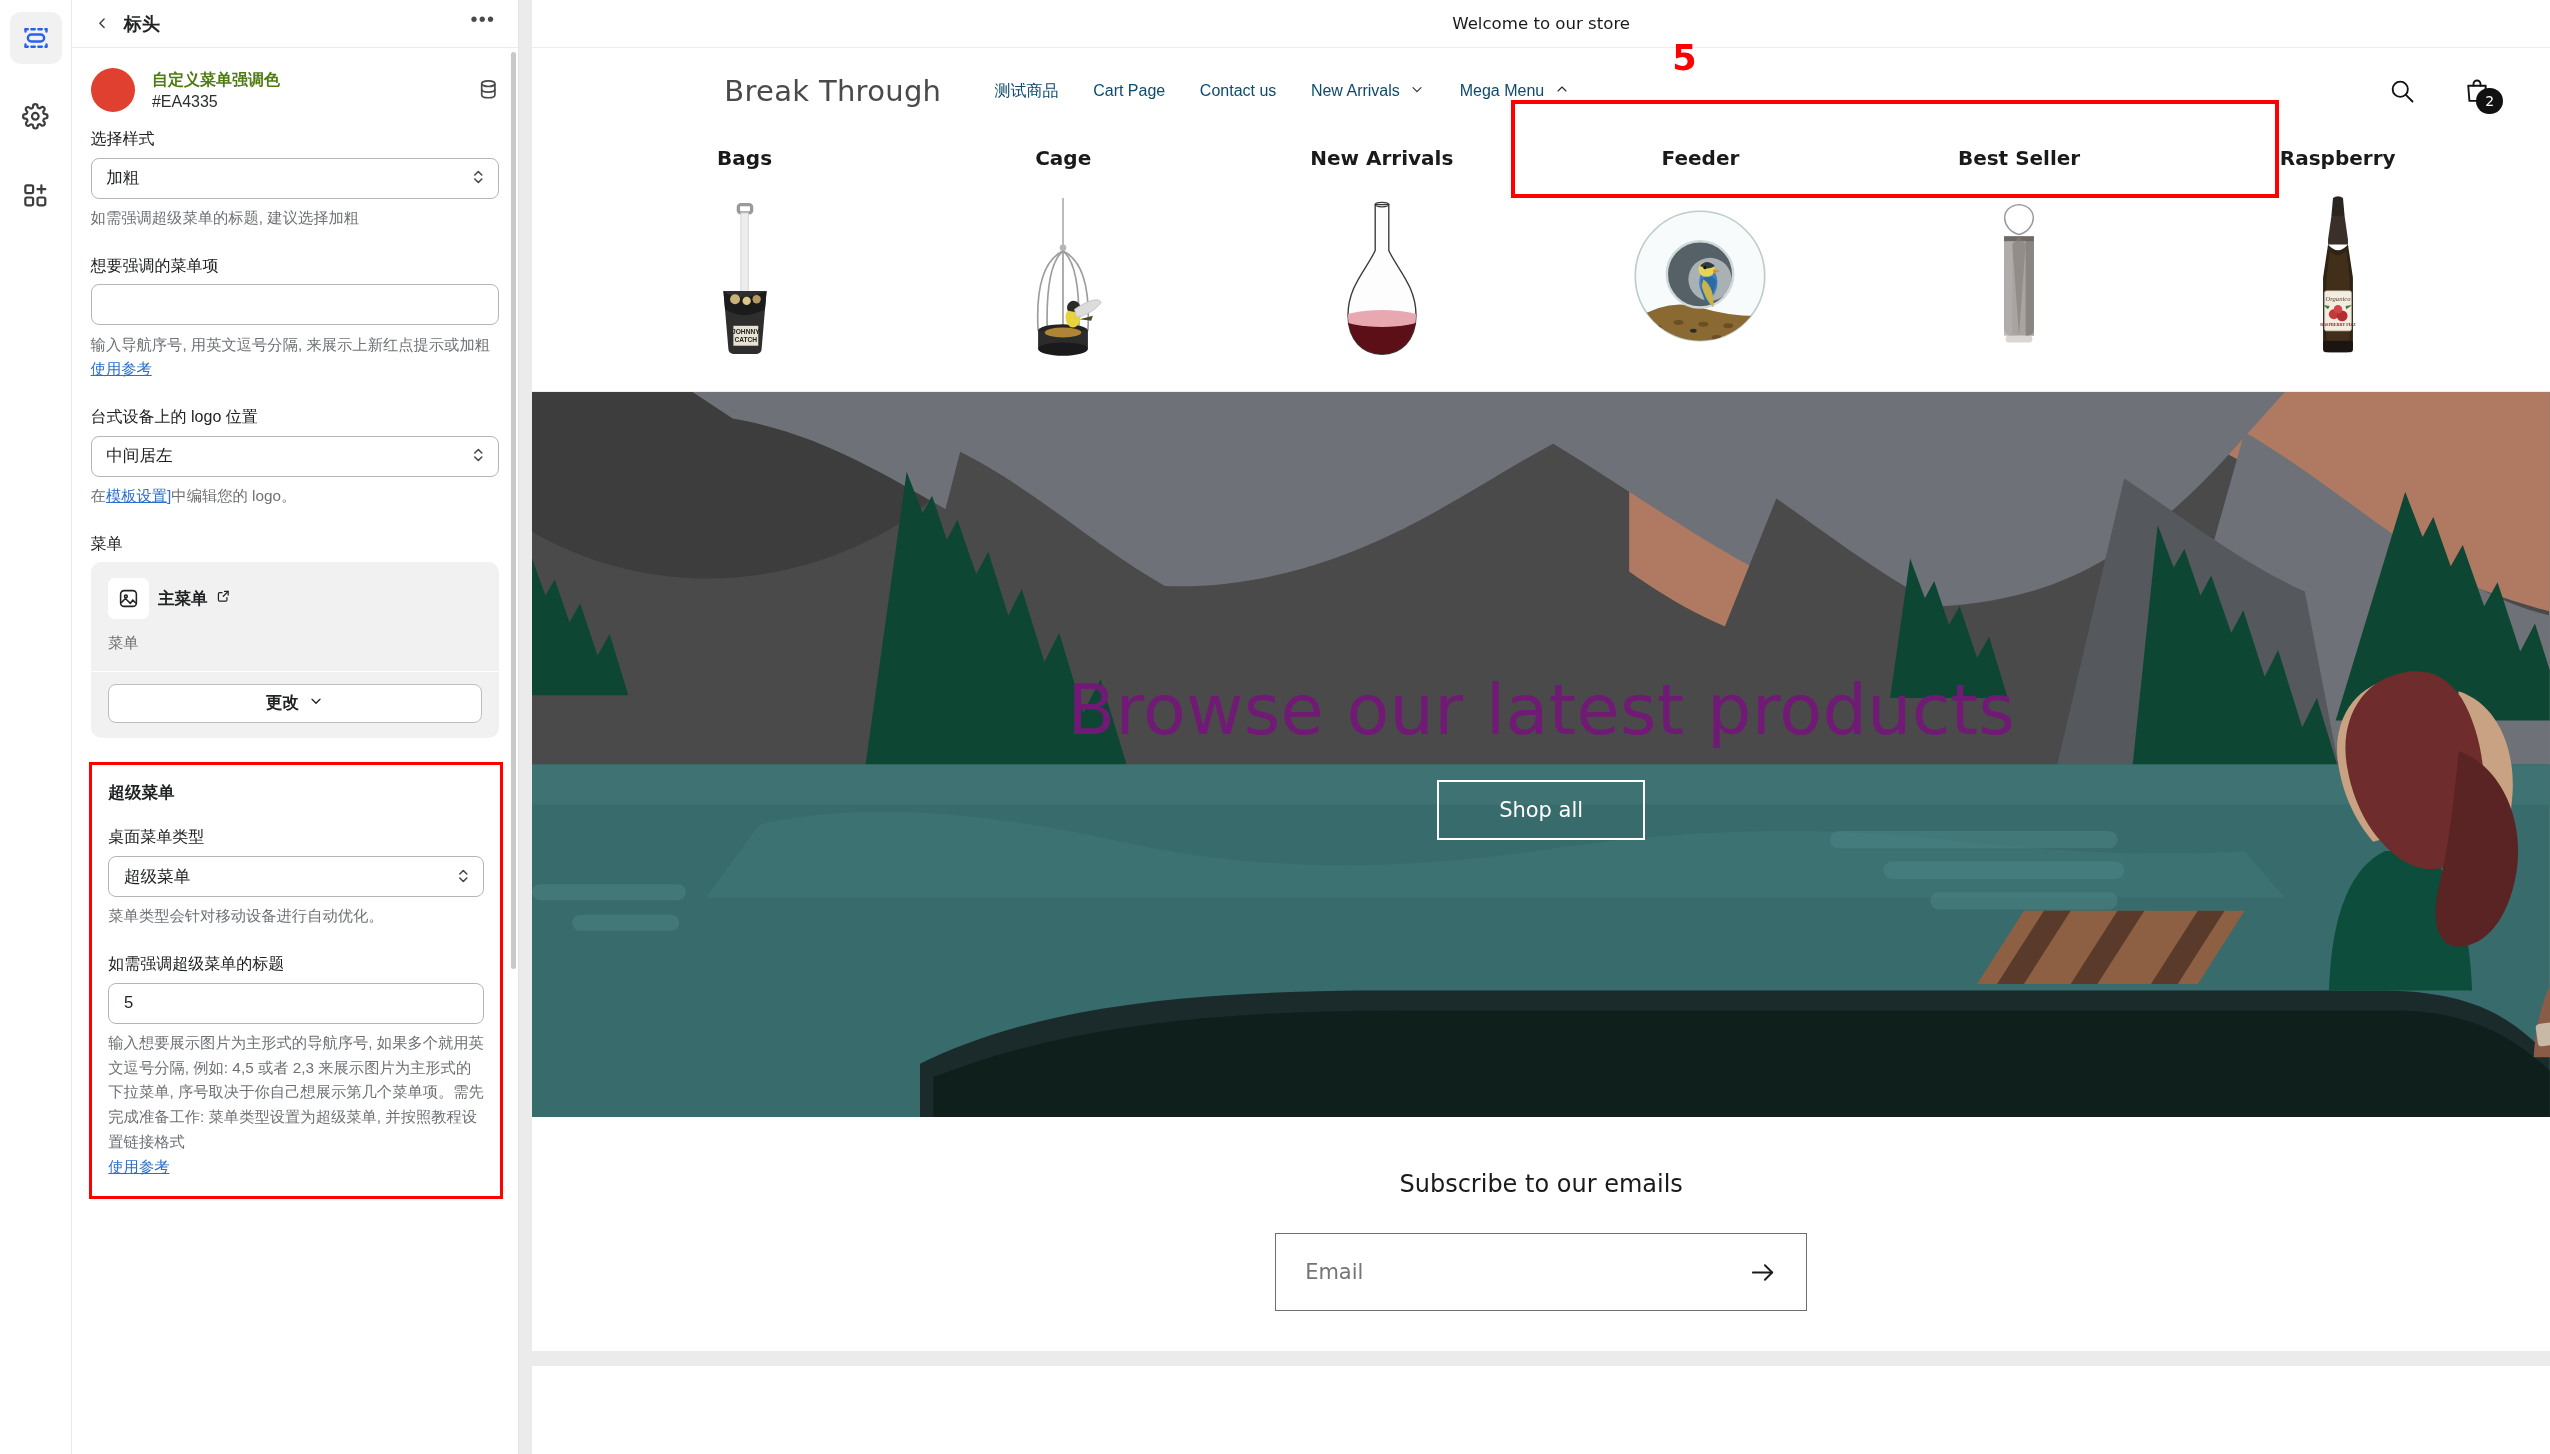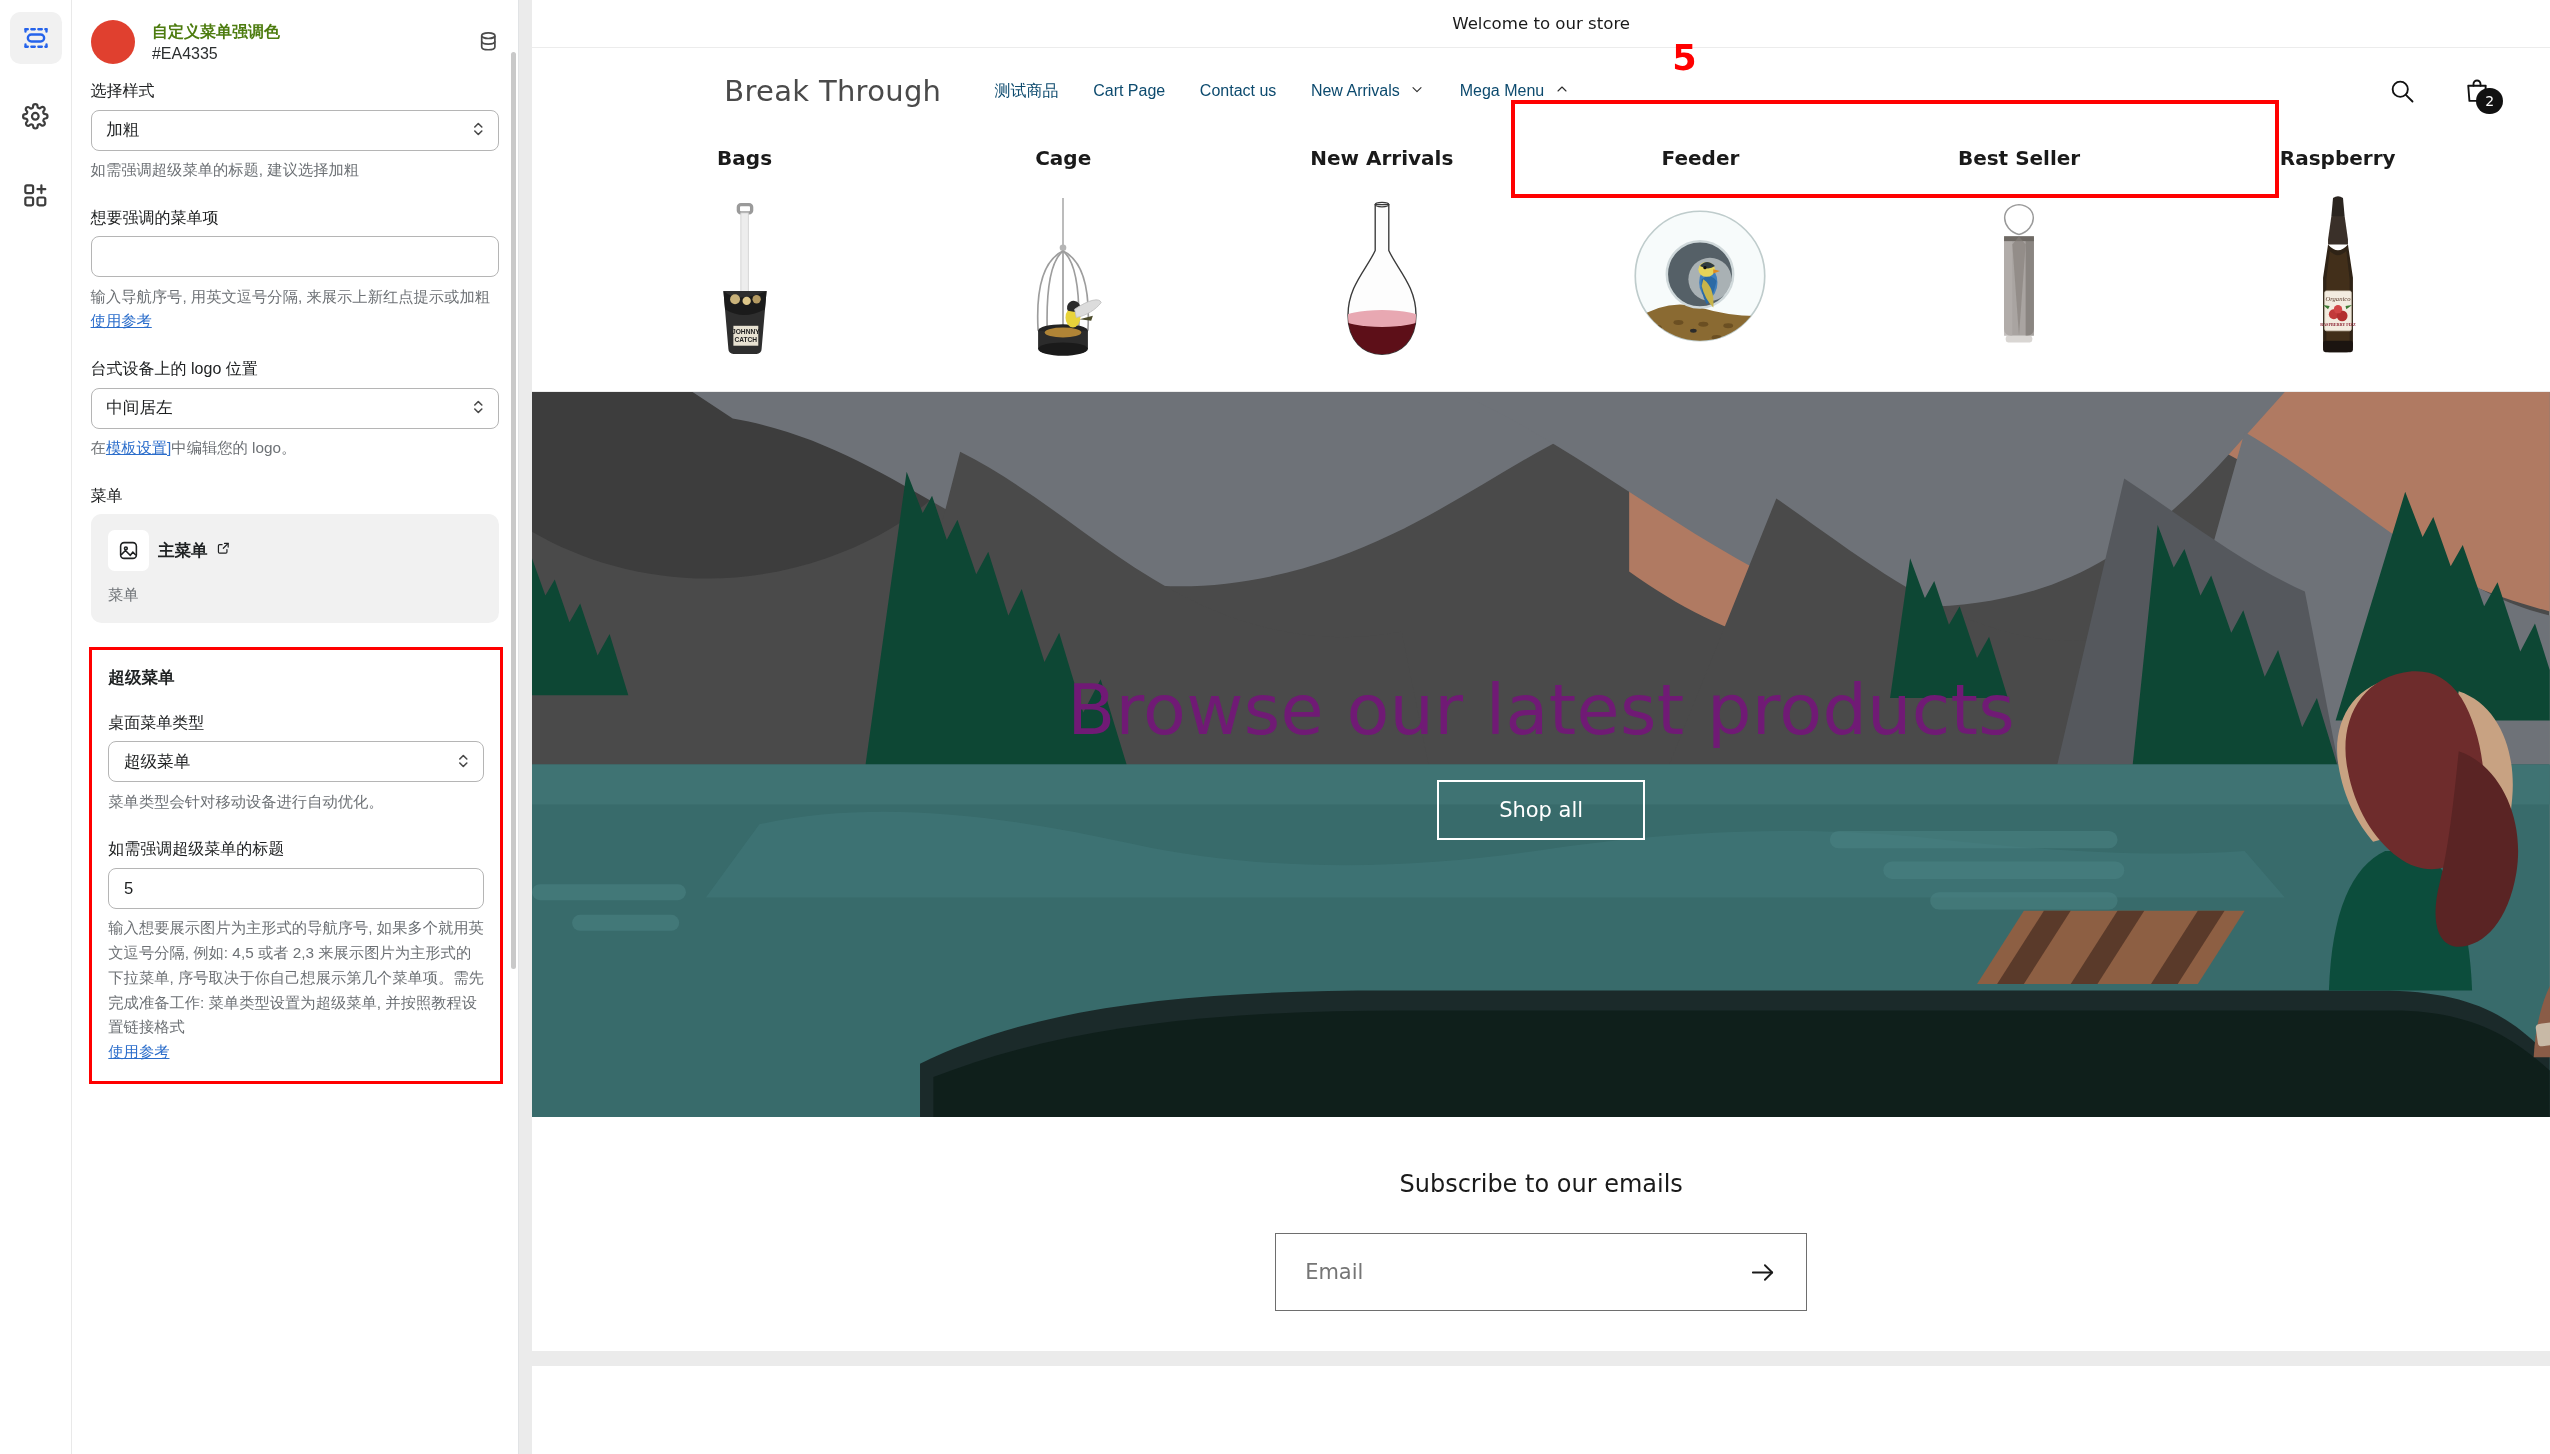--- a/index.html
+++ b/index.html
@@ -290,20 +290,29 @@
           <rect x="3" y="14" width="7" height="7" rx="1.5"></rect>
           <rect x="14" y="14" width="7" height="7" rx="1.5"></rect>
           <path d="M17.5 3v7M14 6.5h7"></path>
         </svg>
       </span>
     </div>
   </div>
 
   <div class="sidebar">
 
+    <div class="sb-header">
+      <div class="sb-back">
+        <svg width="14.6" height="14.6" viewBox="0 0 24 24" fill="none" stroke="#3b3b3b" stroke-width="2.2" stroke-linecap="round" stroke-linejoin="round">
+          <polyline points="15 5 8 12 15 19"></polyline>
+        </svg>
+      </div>
+      <div class="sb-title">标头</div>
+      <div class="sb-more">•••</div>
+    </div>
 
     <div class="sb-body">
 
       <div class="color-row">
         <div class="swatch" style="background:#E0402F"></div>
         <div class="color-texts">
           <div class="color-name">自定义菜单强调色</div>
           <div class="color-hex">#EA4335</div>
         </div>
         <div class="db-icon">
@@ -370,20 +379,30 @@
                 <span>
                   <svg width="14.6" height="14.6" viewBox="0 0 24 24" fill="none" stroke="#202223" stroke-width="2" stroke-linecap="round" stroke-linejoin="round">
                     <path d="M14 4h6v6"></path>
                       <path d="M20 4l-8 8"></path>
                     <path d="M18 14v4a2 2 0 0 1-2 2H6a2 2 0 0 1-2-2V8a2 2 0 0 1 2-2h4"></path>
                   </svg>
                 </span>
               </div>
             </div>
             <div class="menu-sub">菜单</div>
+          </div>
+          <div class="menu-card-bot">
+            <div class="change-btn">
+              <span>更改</span>
+              <span>
+                <svg width="16" height="16" viewBox="0 0 24 24" fill="none" stroke="#202223" stroke-width="2" stroke-linecap="round" stroke-linejoin="round">
+                  <polyline points="6 9.5 12 15.5 18 9.5"></polyline>
+                </svg>
+              </span>
+            </div>
           </div>
         </div>
       </div>
 
       <div class="gap-lg"></div>
 
       <div class="mega-block">
         <div class="mega-title">超级菜单</div>
 
         <div class="field-label">桌面菜单类型</div>

